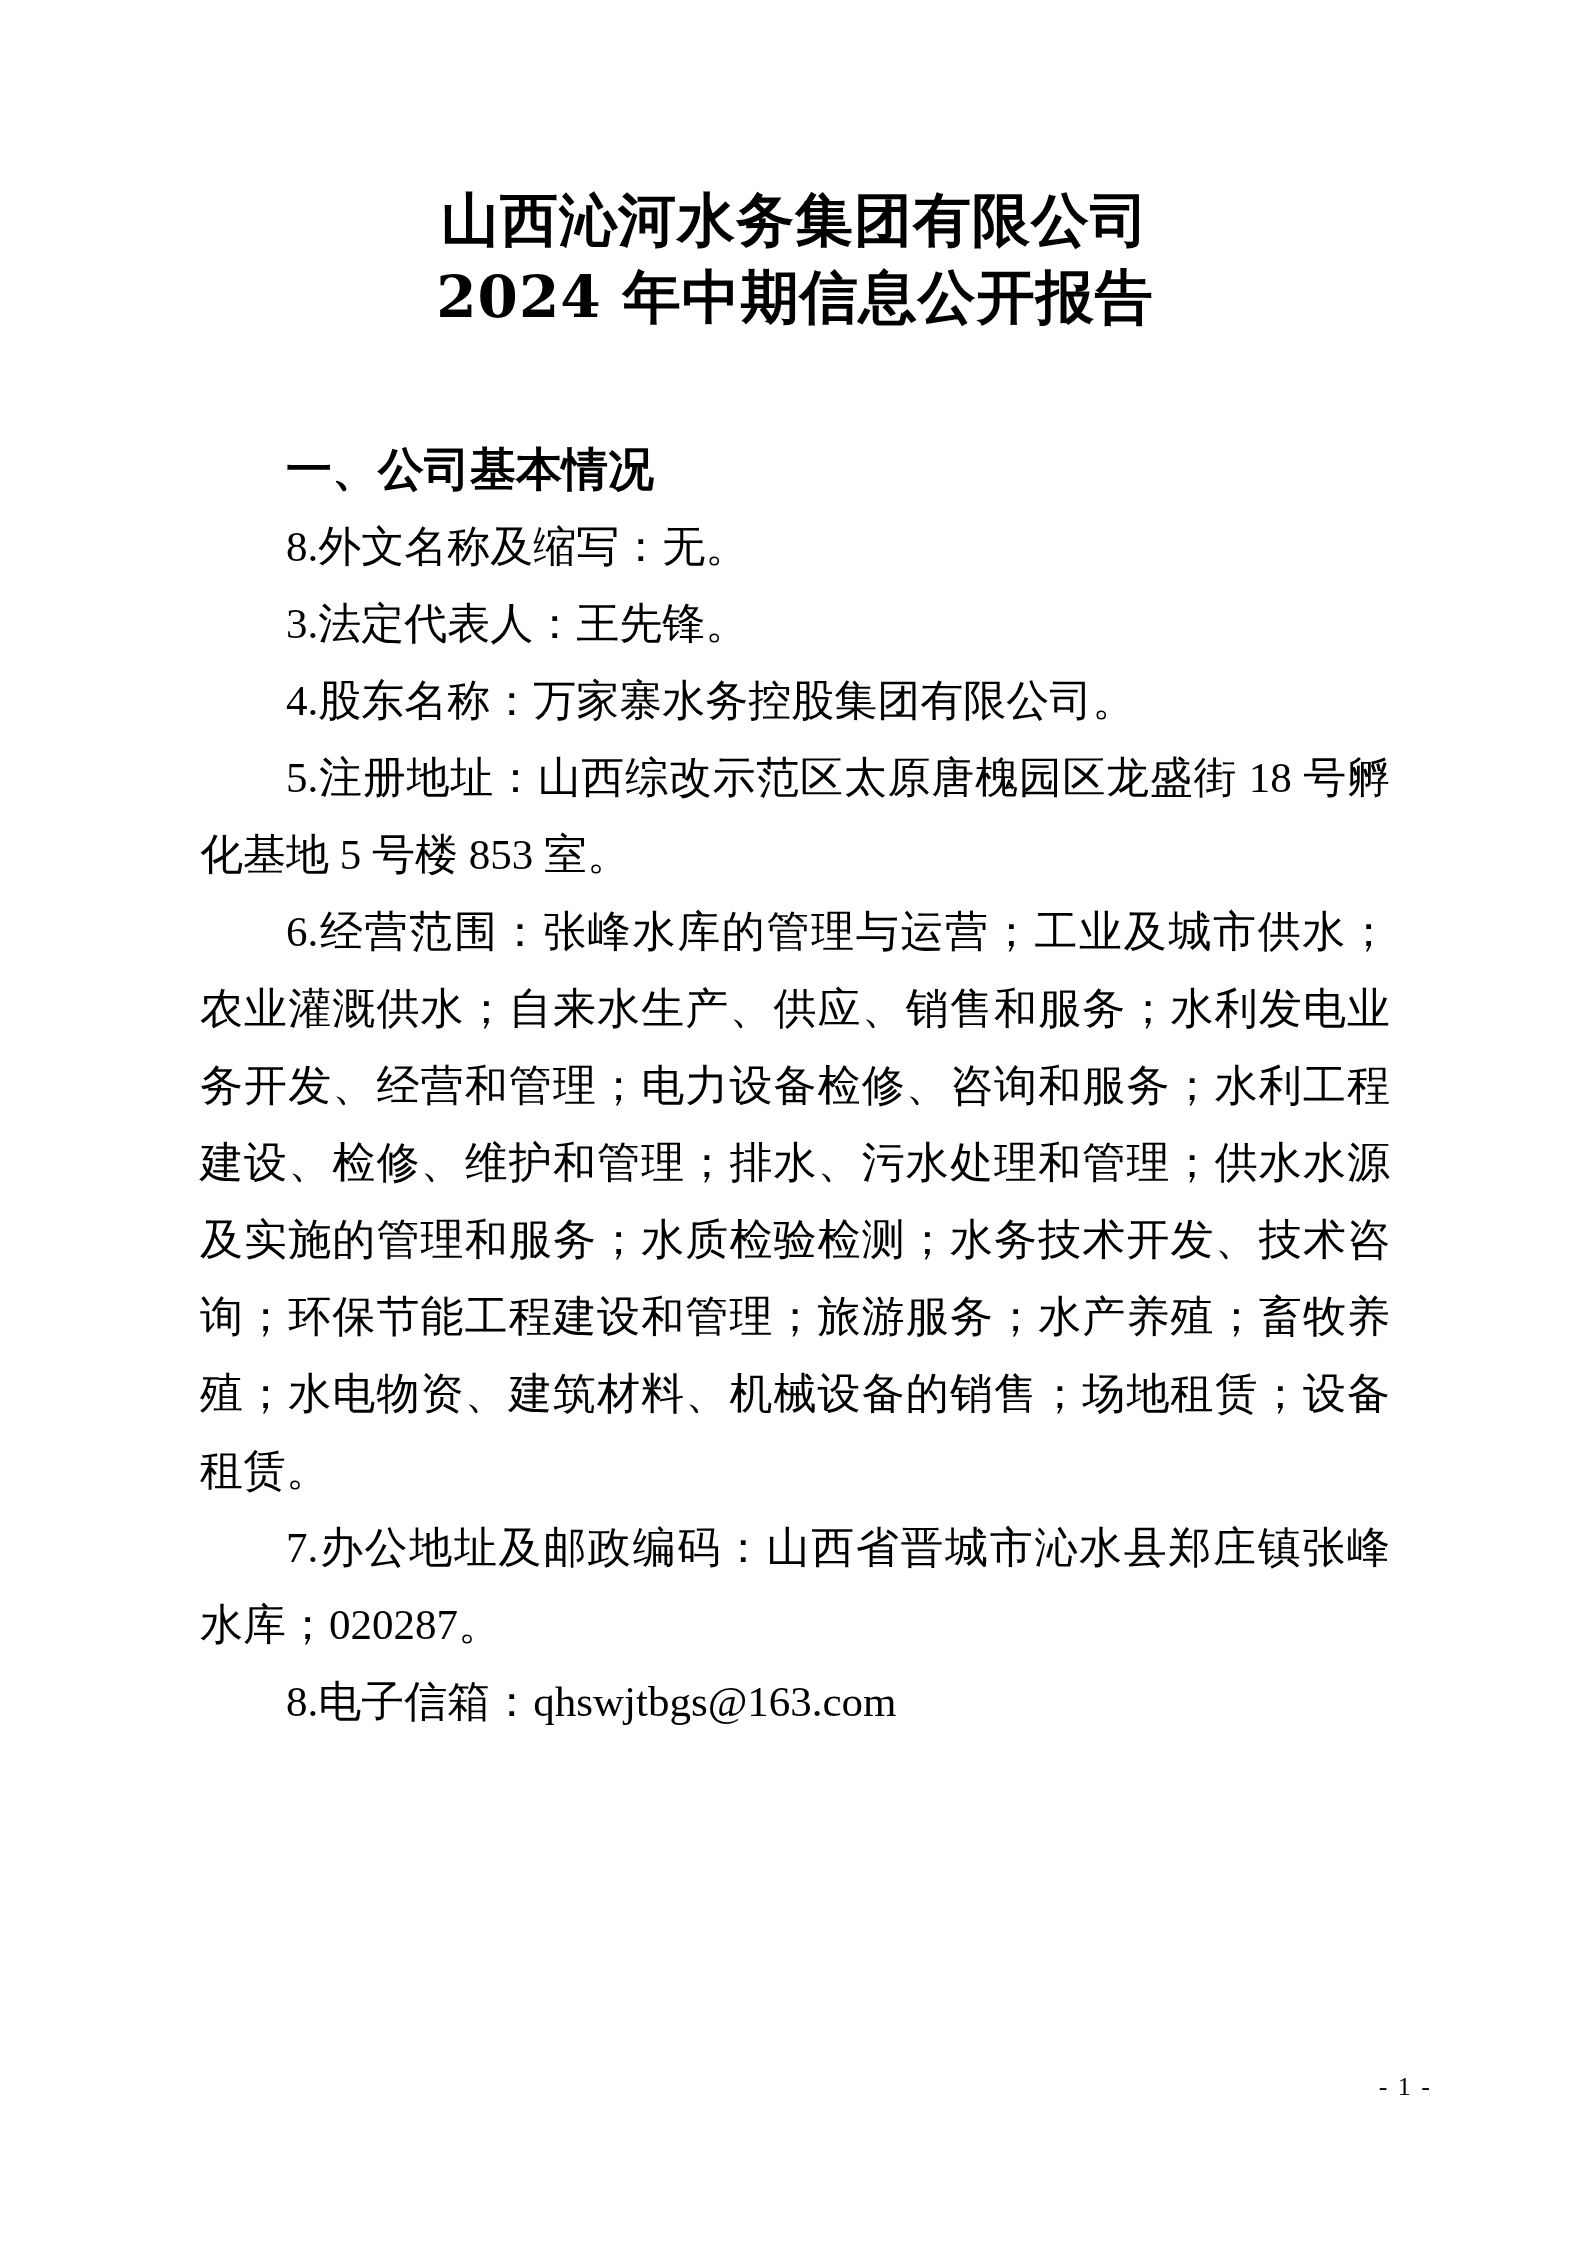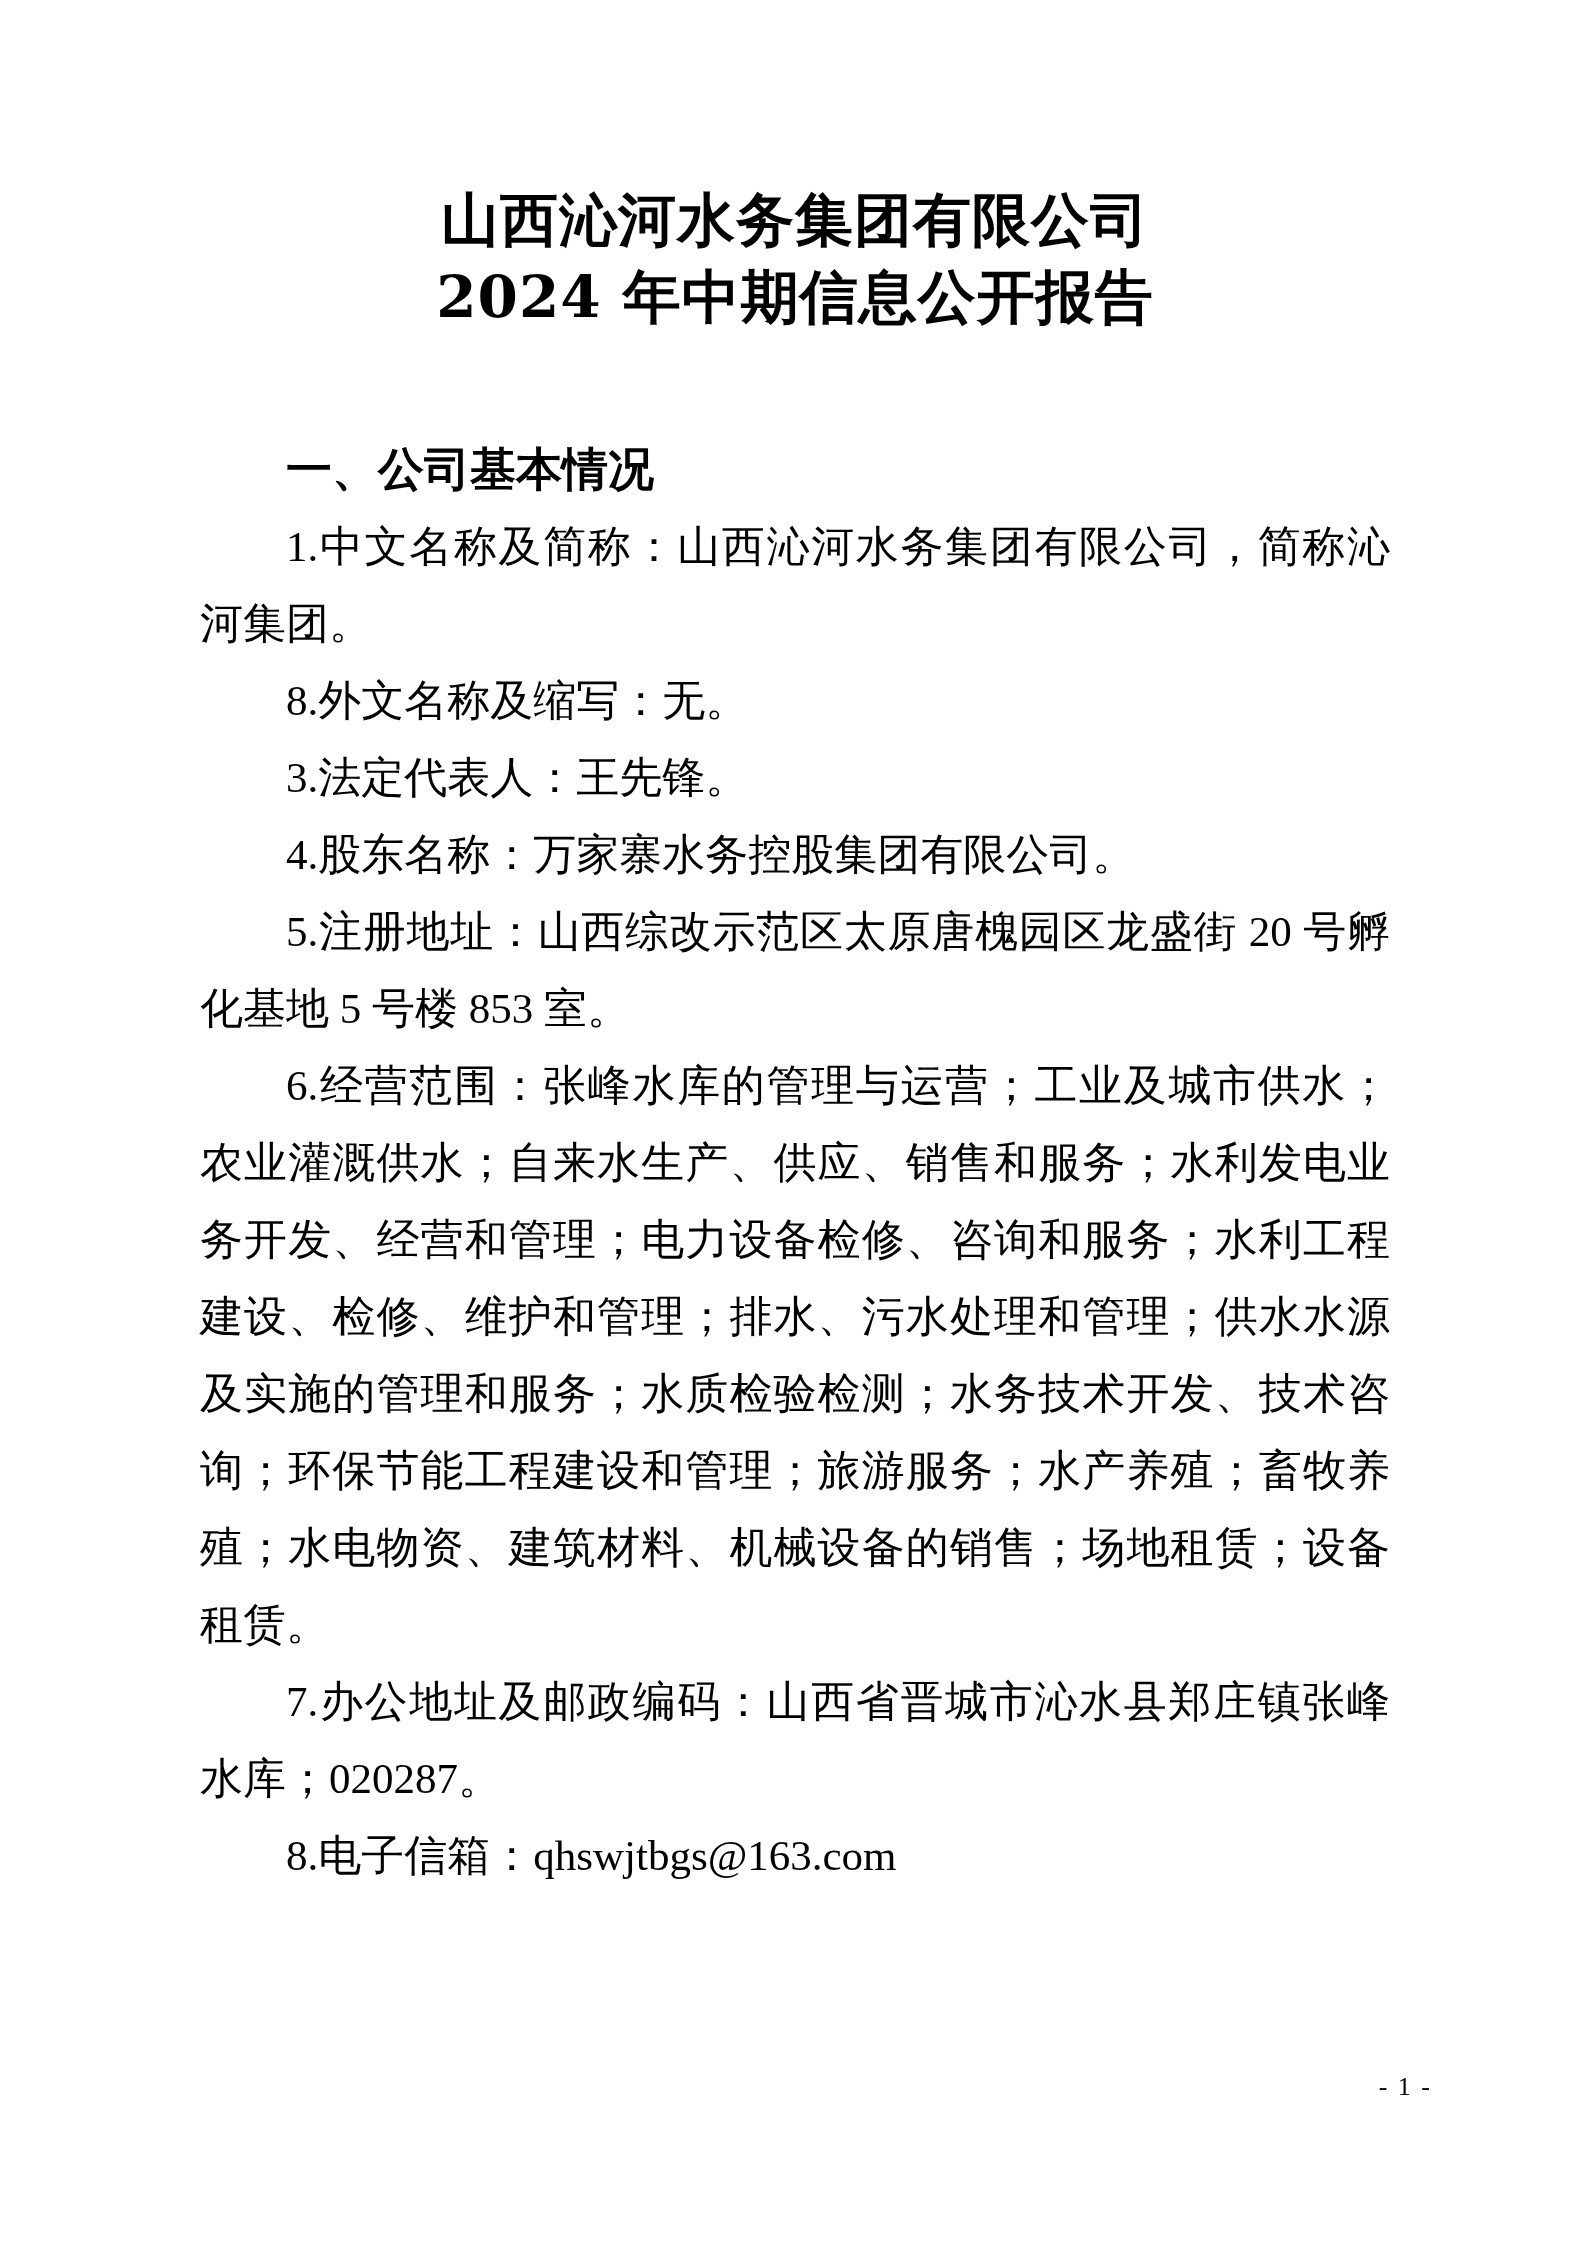--- a/index.html
+++ b/index.html
@@ -62,25 +62,24 @@
   <div class="content">
 
     <div class="doc-title">
       <div>山西沁河水务集团有限公司</div>
       <div>2024 年中期信息公开报告</div>
     </div>
 
     <div class="section-heading">一、公司基本情况</div>
 
     <div class="body-text">
-      <p>1.中文名称及简称：山西沁河水务集团有限公司，简称沁河集团。</p>
       <p>8.外文名称及缩写：无。</p>
       <p>3.法定代表人：王先锋。</p>
       <p>4.股东名称：万家寨水务控股集团有限公司。</p>
-      <p>5.注册地址：山西综改示范区太原唐槐园区龙盛街 20 号孵化基地 5 号楼 853 室。</p>
+      <p>5.注册地址：山西综改示范区太原唐槐园区龙盛街 18 号孵化基地 5 号楼 853 室。</p>
       <p>6.经营范围：张峰水库的管理与运营；工业及城市供水；农业灌溉供水；自来水生产、供应、销售和服务；水利发电业务开发、经营和管理；电力设备检修、咨询和服务；水利工程建设、检修、维护和管理；排水、污水处理和管理；供水水源及实施的管理和服务；水质检验检测；水务技术开发、技术咨询；环保节能工程建设和管理；旅游服务；水产养殖；畜牧养殖；水电物资、建筑材料、机械设备的销售；场地租赁；设备租赁。</p>
       <p>7.办公地址及邮政编码：山西省晋城市沁水县郑庄镇张峰水库；020287。</p>
       <p>8.电子信箱：qhswjtbgs@163.com</p>
     </div>
 
   </div>
 
   <div class="page-number">- 1 -</div>
 </div>
 

